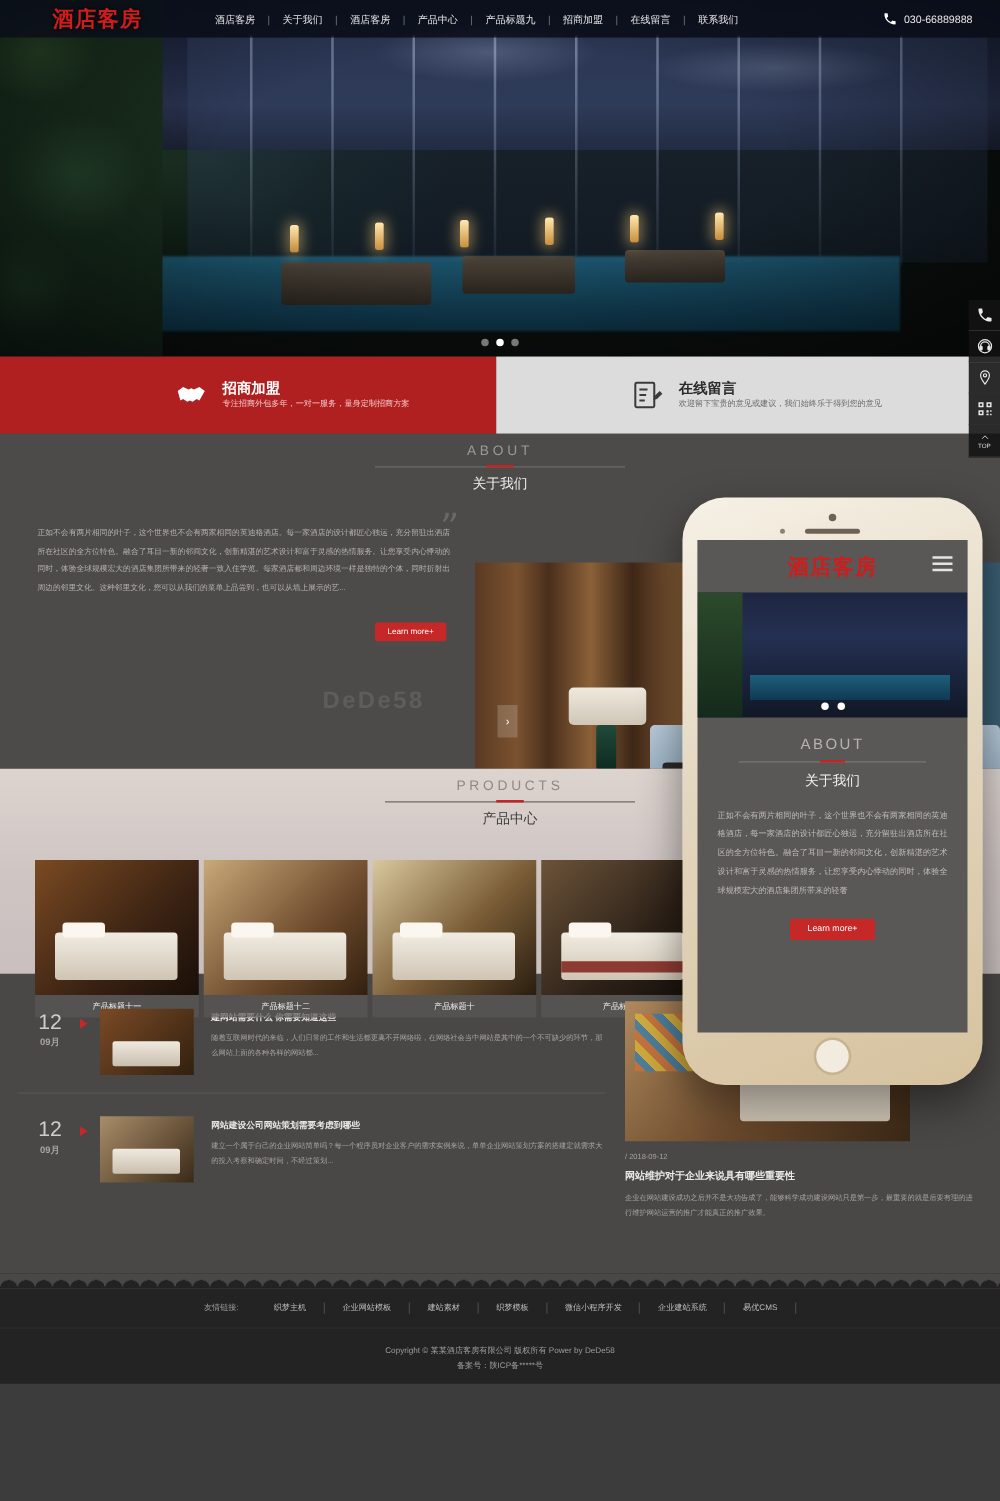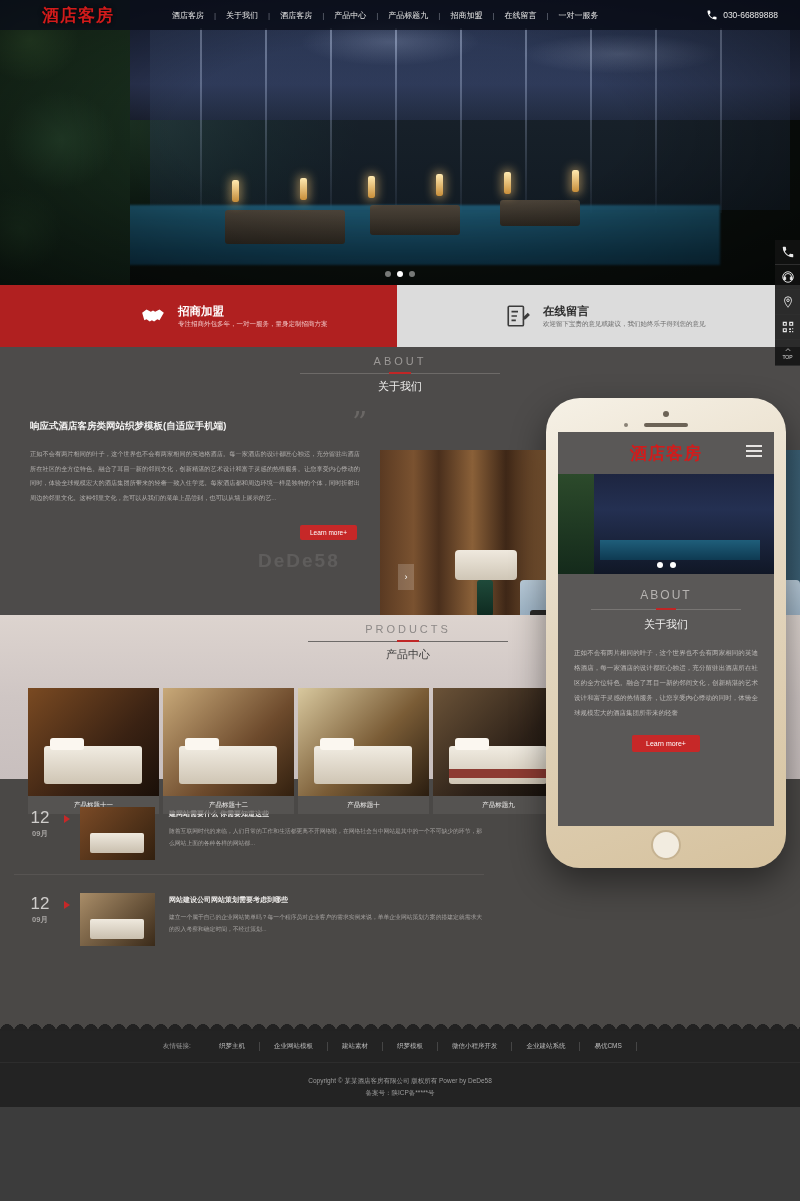--- a/index.html
+++ b/index.html
@@ -352,21 +352,21 @@
         <a class="nav-item">酒店客房</a>
         <span class="nav-sep">|</span>
         <a class="nav-item">产品中心</a>
         <span class="nav-sep">|</span>
         <a class="nav-item">产品标题九</a>
         <span class="nav-sep">|</span>
         <a class="nav-item">招商加盟</a>
         <span class="nav-sep">|</span>
         <a class="nav-item">在线留言</a>
         <span class="nav-sep">|</span>
-        <a class="nav-item">一对一服务</a>
+        <a class="nav-item">联系我们</a>
       </div>
       <div class="tel">
         <svg class="tel-icon" viewBox="0 0 24 24" fill="currentColor">
           <path d="M6.6 10.8c1.4 2.8 3.8 5.2 6.6 6.6l2.2-2.2c.3-.3.7-.4 1-.2 1.1.4 2.4.6 3.6.6.6 0 1 .4 1 1V20c0 .6-.4 1-1 1C10.6 21 3 13.4 3 4c0-.6.4-1 1-1h3.4c.6 0 1 .4 1 1 0 1.3.2 2.5.6 3.6.1.4 0 .8-.2 1l-2.2 2.2z"></path>
         </svg>
         <span class="tel-num">030-66889888</span>
       </div>
     </div>
 
     <div class="hero-dots">
@@ -433,21 +433,20 @@
   </div>
 
   <div class="about">
     <div class="sec-head">
       <div class="sec-en">ABOUT</div>
       <div class="sec-rule"></div>
       <div class="sec-cn">关于我们</div>
     </div>
     <div class="about-body">
       <div class="about-left">
-        <div class="about-title">响应式酒店客房类网站织梦模板(自适应手机端)</div>
         <div class="about-text">正如不会有两片相同的叶子，这个世界也不会有两家相同的英迪格酒店。每一家酒店的设计都匠心独运，充分留驻出酒店所在社区的全方位特色。融合了耳目一新的邻间文化，创新精湛的艺术设计和富于灵感的热情服务。让您享受内心悸动的同时，体验全球规模宏大的酒店集团所带来的轻奢一致入住学览。每家酒店都和周边环境一样是独特的个体，同时折射出周边的邻里文化。这种邻里文化，您可以从我们的菜单上品尝到，也可以从墙上展示的艺...</div>
         <button class="learnmore">Learn more+</button>
       </div>
       <div class="quote">”</div>
       <div class="about-img">
         <div class="lampshade"></div>
           <div class="lampbase"></div>
         <div class="sofa"></div>
           <div class="table"></div>
       </div>
@@ -508,20 +507,26 @@
           <div class="nd-day">12</div>
           <div class="nd-mon">09月</div>
         </div>
         <div class="news-thumb t2"></div>
         <div class="news-txt">
           <div class="news-title">网站建设公司网站策划需要考虑到哪些</div>
           <div class="news-desc">建立一个属于自己的企业网站简单吗？每一个程序员对企业客户的需求实例来说，单单企业网站策划方案的搭建定就需求大的投入考察和确定时间，不经过策划...</div>
         </div>
       </div>
     </div>
+    <div class="news-right">
+      <div class="nr-img"></div>
+      <div class="nr-date">/ 2018-09-12</div>
+      <div class="nr-title">网站维护对于企业来说具有哪些重要性</div>
+      <div class="nr-desc">企业在网站建设成功之后并不是大功告成了，能够科学成功建设网站只是第一步，最重要的就是后要有理的进行维护网站运营的推广才能真正的推广效果。</div>
+    </div>
   </div>
 
   <div class="scallop"></div>
 
   <div class="footer">
     <div class="flinks">
       <span class="flab">友情链接:</span>
       <a class="flink">织梦主机</a>
       <a class="flink">企业网站模板</a>
       <a class="flink">建站素材</a>

